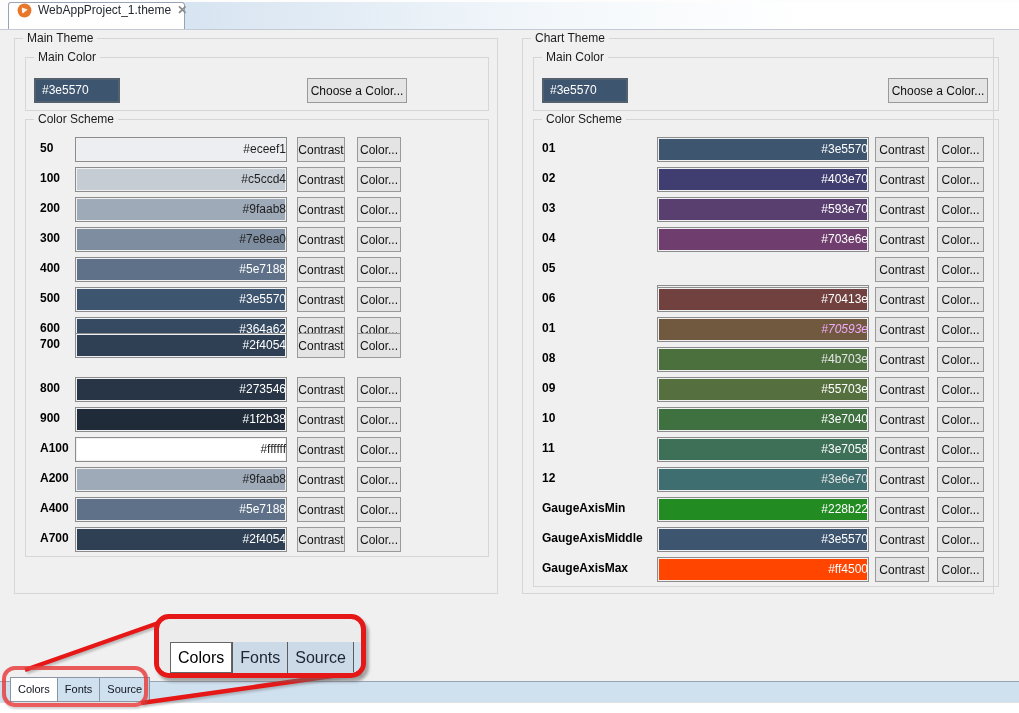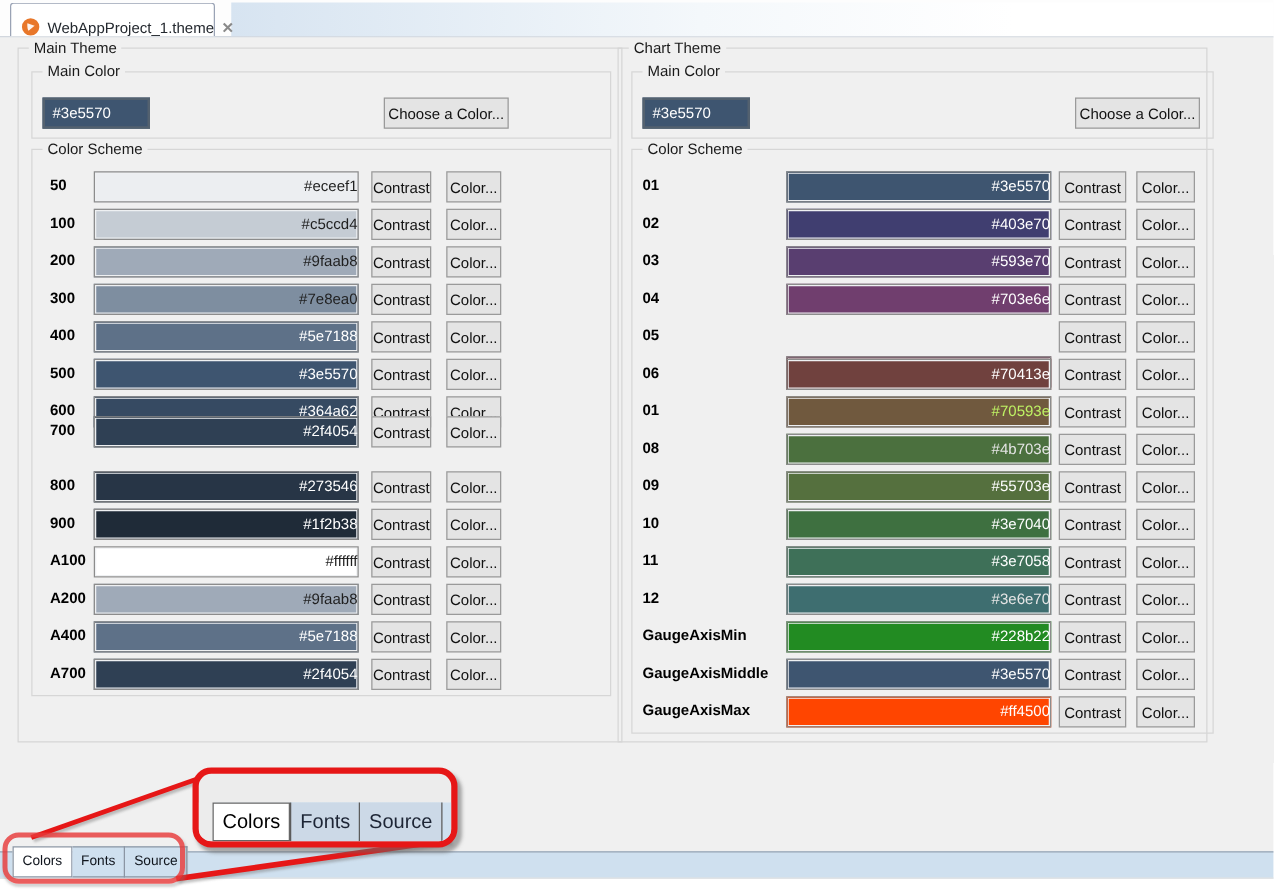--- a/index.html
+++ b/index.html
@@ -3,23 +3,23 @@
 <meta charset="utf-8">
 <style>
   html,body{margin:0;padding:0;background:#ffffff;}
   .stage{position:relative;width:1019px;height:713px;overflow:hidden;background:#fff;
          font-family:"Liberation Sans",sans-serif;}
   
   .tabbar{position:absolute;top:0;left:0;right:0;height:29px;background:#fdfdfd;
           border-bottom:1px solid #c3cad4;}
   .tab-rest{position:absolute;left:185px;top:2px;right:0;height:27px;
             background:linear-gradient(to right,#d7e4f1,#f4f8fb 45%,#ffffff 75%);}
-  .editor-tab{position:absolute;left:8px;top:2px;width:164px;height:27px;background:#ffffff;
+  .editor-tab{position:absolute;left:8px;top:2px;width:177px;height:27px;background:#ffffff;
               border:1px solid #9aa3b5;border-bottom:none;border-radius:3px 3px 0 0;
-              display:flex;align-items:flex-end;gap:6px;padding:0 8px;box-sizing:border-box;}
+              display:flex;align-items:flex-start;gap:6px;padding:0 8px;box-sizing:border-box;}
   .tab-title{font-size:12px;color:#24292f;white-space:nowrap;}
   .tab-close{font-size:12px;color:#8a8a8a;margin-left:auto;cursor:pointer;font-weight:bold;}
   
   .editor{position:absolute;top:30px;left:0;right:0;height:651px;background:#f0f0f0;}
   .group{position:absolute;border:1px solid #d6d6d6;box-sizing:border-box;}
   .group-label{position:absolute;top:-8px;left:8px;background:#f0f0f0;padding:0 4px;
                font-size:12px;color:#1a1a1a;white-space:nowrap;}
   .btn{position:absolute;background:#e4e4e4;border:1px solid #9a9a9a;color:#111;
        font-family:"Liberation Sans",sans-serif;font-size:12px;height:25px;box-sizing:border-box;
        text-align:center;padding:0;}
@@ -201,21 +201,21 @@
     <span class="row-label">A700</span>
     <div class="swatch-field" style="background: rgb(47, 64, 84);">
       <span class="swatch-text" style="color: rgb(255, 255, 255);">#2f4054</span>
     </div>
     <button class="btn row-btn contrast-btn">Contrast</button>
     <button class="btn row-btn color-btn">Color...</button>
   </div>
         </div>
     </div>
 
-    <div class="group" style="left:494px;top:8px;width:472px;height:556px;">
+    <div class="group" style="left:522px;top:8px;width:472px;height:556px;">
       <span class="group-label">Chart Theme</span>
 
       <div class="group" style="left:10px;top:18px;width:466px;height:54px;">
         <span class="group-label">Main Color</span>
         <div class="main-swatch" style="left: 8px; top: 20px; width: 86px; background: rgb(62, 85, 112);">
           <span>#3e5570</span>
         </div>
         <button class="btn" style="left:354px;top:20px;width:100px;">Choose a Color...</button>
       </div>
 
@@ -266,21 +266,21 @@
     <span class="row-label">06</span>
     <div class="swatch-field" style="background: rgb(112, 65, 62);">
       <span class="swatch-text" style="color: rgb(255, 255, 255);">#70413e</span>
     </div>
     <button class="btn row-btn contrast-btn">Contrast</button>
     <button class="btn row-btn color-btn">Color...</button>
   </div>
           <div class="scheme-row" style="top: 197px;">
     <span class="row-label">01</span>
     <div class="swatch-field" style="background: rgb(112, 89, 62);">
-      <span class="swatch-text" style="color: #bef264;">#70593e</span>
+      <span class="swatch-text" style="color: #f0abfc; font-style: italic;">#70593e</span>
     </div>
     <button class="btn row-btn contrast-btn">Contrast</button>
     <button class="btn row-btn color-btn">Color...</button>
   </div>
           <div class="scheme-row" style="top: 227px;">
     <span class="row-label">08</span>
     <div class="swatch-field" style="background: rgb(75, 112, 62);">
       <span class="swatch-text" style="color: #e5e5e5;">#4b703e</span>
     </div>
     <button class="btn row-btn contrast-btn">Contrast</button>

